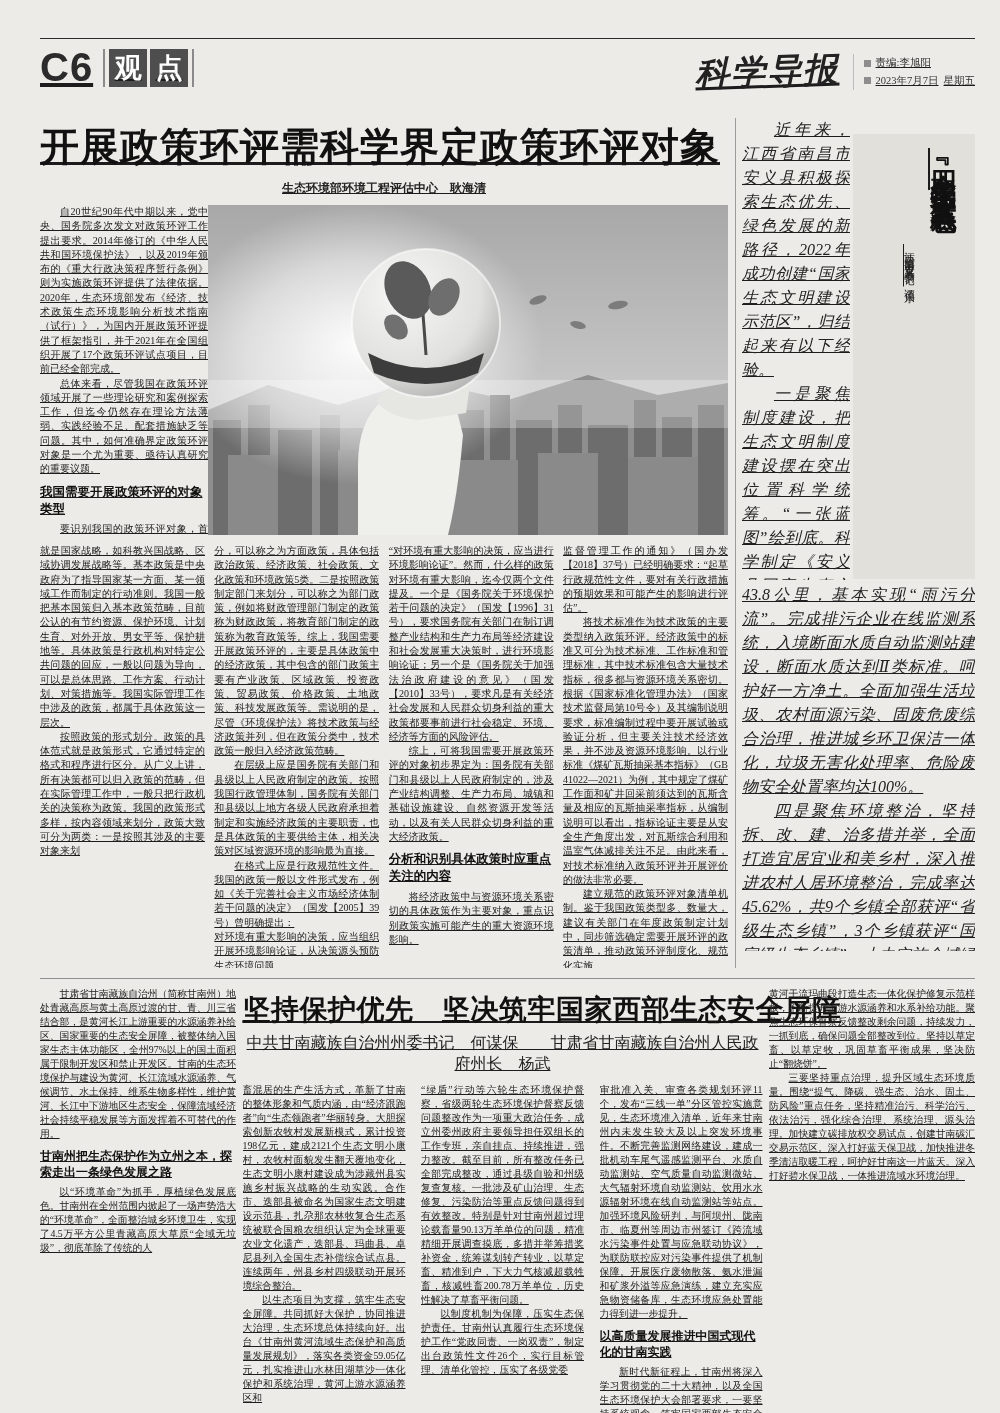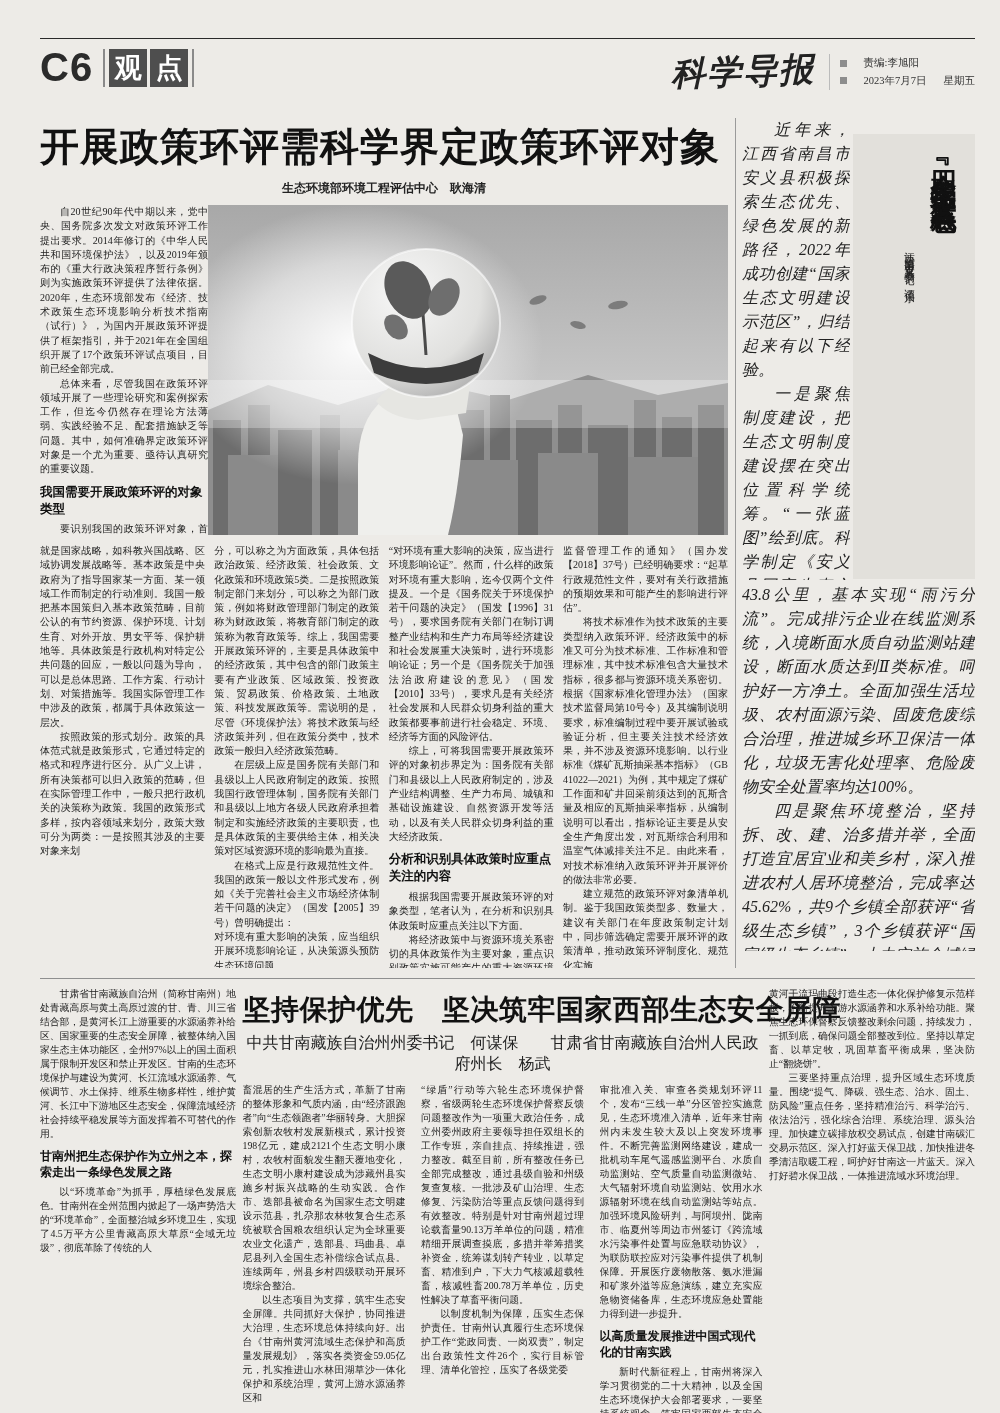--- a/index.html
+++ b/index.html
@@ -1,31 +1,31 @@
 <!DOCTYPE html>
 <html><head>
 <meta charset="utf-8">
 <style>
   html,body{margin:0;padding:0;}
   body{width:1000px;height:1413px;background:#edebe7;overflow:hidden;
        font-family:"Liberation Serif","DejaVu Serif",serif;color:#1c1c1c;}
-  .page{position:relative;width:1000px;height:1104px;box-sizing:border-box;padding:12px 25px 4px 40px;}
+  .page{position:relative;width:1000px;height:1104px;box-sizing:border-box;padding:12px 25px 4px 40px;text-decoration:underline;}
   .toprule{border-top:1.5px solid #2a2a2a;margin:26px 0 6px 0;}
   
   .hdr{display:flex;align-items:flex-start;justify-content:space-between;height:66px;}
   .hdr-left{display:flex;align-items:center;gap:10px;}
   .pageno{font-family:"Liberation Sans","DejaVu Sans",sans-serif;font-size:40px;font-weight:700;color:#2b2b2b;letter-spacing:1px;}
   .secbox{display:flex;align-items:center;gap:3px;border-left:2px solid #8a8a8a;border-right:2px solid #8a8a8a;padding:0 4px;}
   .secchar{background:#4e4e4e;color:#fff;font-family:"Liberation Sans","DejaVu Sans",sans-serif;
            font-weight:700;font-size:27px;width:38px;height:38px;display:flex;align-items:center;justify-content:center;}
   .hdr-right{display:flex;align-items:center;gap:14px;margin-top:4px;}
   .masthead{font-size:34px;font-weight:700;font-style:italic;transform:rotate(-2deg);color:#222;
             font-family:"Liberation Serif","DejaVu Serif",serif;letter-spacing:2px;}
   .pubinfo{font-size:10.5px;line-height:1.7;color:#333;border-left:1px solid #bbb;padding-left:10px;}
-  .pubinfo .row{display:flex;align-items:center;gap:17px;}
+  .pubinfo .row{display:flex;align-items:center;gap:5px;}
   .sq{width:7px;height:7px;background:#8d8d8d;display:inline-block;}
   
   .bodywrap{display:flex;margin-top:7px;}
   .mainart{width:702px;}
   .vdiv{width:1px;background:#9a9a9a;margin:0 6px 0 7px;}
   .sidebar{width:239px;}
   h1.mainhead{margin:2px 0 6px 0;font-family:"Liberation Sans","DejaVu Sans",sans-serif;
        font-weight:900;font-size:39px;letter-spacing:1px;color:#111;white-space:nowrap;}
   .mainby{text-align:center;font-size:12px;font-weight:700;margin:2px 0 8px 0;color:#222;}
   .row1{display:flex;justify-content:space-between;}
@@ -172,21 +172,20 @@
         <div class="mcol">
             <p class="para cont">分，可以称之为方面政策，具体包括政治政策、经济政策、社会政策、文化政策和环境政策5类。二是按照政策制定部门来划分，可以称之为部门政策，例如将财政管理部门制定的政策称为财政政策，将教育部门制定的政策称为教育政策等。综上，我国需要开展政策环评的，主要是具体政策中的经济政策，其中包含的部门政策主要有产业政策、区域政策、投资政策、贸易政策、价格政策、土地政策、科技发展政策等。需说明的是，尽管《环境保护法》将技术政策与经济政策并列，但在政策分类中，技术政策一般归入经济政策范畴。</p>
             <p class="para">在层级上应是国务院有关部门和县级以上人民政府制定的政策。按照我国行政管理体制，国务院有关部门和县级以上地方各级人民政府承担着制定和实施经济政策的主要职责，也是具体政策的主要供给主体，相关决策对区域资源环境的影响最为直接。</p>
             <p class="para">在格式上应是行政规范性文件。我国的政策一般以文件形式发布，例如《关于完善社会主义市场经济体制若干问题的决定》（国发【2005】39号）曾明确提出：</p>
             <p class="para cont">对环境有重大影响的决策，应当组织开展环境影响论证，从决策源头预防生态环境问题。</p>
           </div>
         <div class="mcol">
             <p class="para cont">“对环境有重大影响的决策，应当进行环境影响论证”。然而，什么样的政策对环境有重大影响，迄今仅两个文件提及。一个是《国务院关于环境保护若干问题的决定》（国发【1996】31号），要求国务院有关部门在制订调整产业结构和生产力布局等经济建设和社会发展重大决策时，进行环境影响论证；另一个是《国务院关于加强法治政府建设的意见》（国发【2010】33号），要求凡是有关经济社会发展和人民群众切身利益的重大政策都要事前进行社会稳定、环境、经济等方面的风险评估。</p>
             <p class="para">综上，可将我国需要开展政策环评的对象初步界定为：国务院有关部门和县级以上人民政府制定的，涉及产业结构调整、生产力布局、城镇和基础设施建设、自然资源开发等活动，以及有关人民群众切身利益的重大经济政策。</p>
             <h3 class="subhead">分析和识别具体政策时应重点关注的内容</h3>
-            <p class="para">根据我国需要开展政策环评的对象类型，笔者认为，在分析和识别具体政策时应重点关注以下方面。</p>
             <p class="para">将经济政策中与资源环境关系密切的具体政策作为主要对象，重点识别政策实施可能产生的重大资源环境影响。</p>
           </div>
         <div class="mcol">
             <p class="para cont">监督管理工作的通知》（国办发【2018】37号）已经明确要求：“起草行政规范性文件，要对有关行政措施的预期效果和可能产生的影响进行评估”。</p>
             <p class="para">将技术标准作为技术政策的主要类型纳入政策环评。经济政策中的标准又可分为技术标准、工作标准和管理标准，其中技术标准包含大量技术指标，很多都与资源环境关系密切。根据《国家标准化管理办法》（国家技术监督局第10号令）及其编制说明要求，标准编制过程中要开展试验或验证分析，但主要关注技术经济效果，并不涉及资源环境影响。以行业标准《煤矿瓦斯抽采基本指标》（GB　41022—2021）为例，其中规定了煤矿工作面和矿井回采前须达到的瓦斯含量及相应的瓦斯抽采率指标，从编制说明可以看出，指标论证主要是从安全生产角度出发，对瓦斯综合利用和温室气体减排关注不足。由此来看，对技术标准纳入政策环评并开展评价的做法非常必要。</p>
             <p class="para">建立规范的政策环评对象清单机制。鉴于我国政策类型多、数量大，建议有关部门在年度政策制定计划中，同步筛选确定需要开展环评的政策清单，推动政策环评制度化、规范化实施。</p>
           </div>
       </div>
     </div>
 

